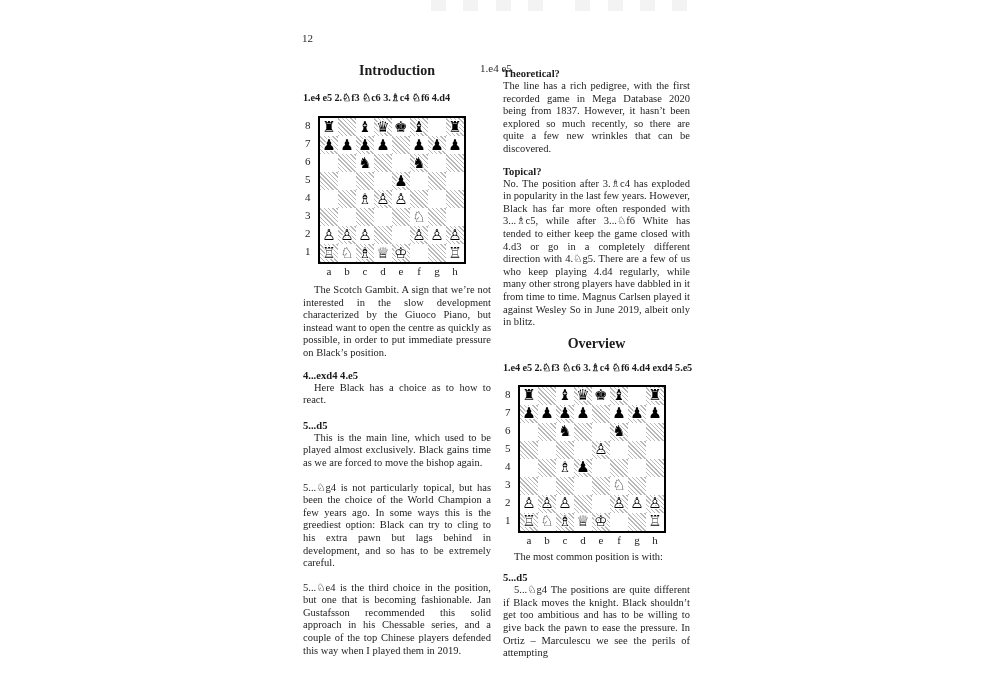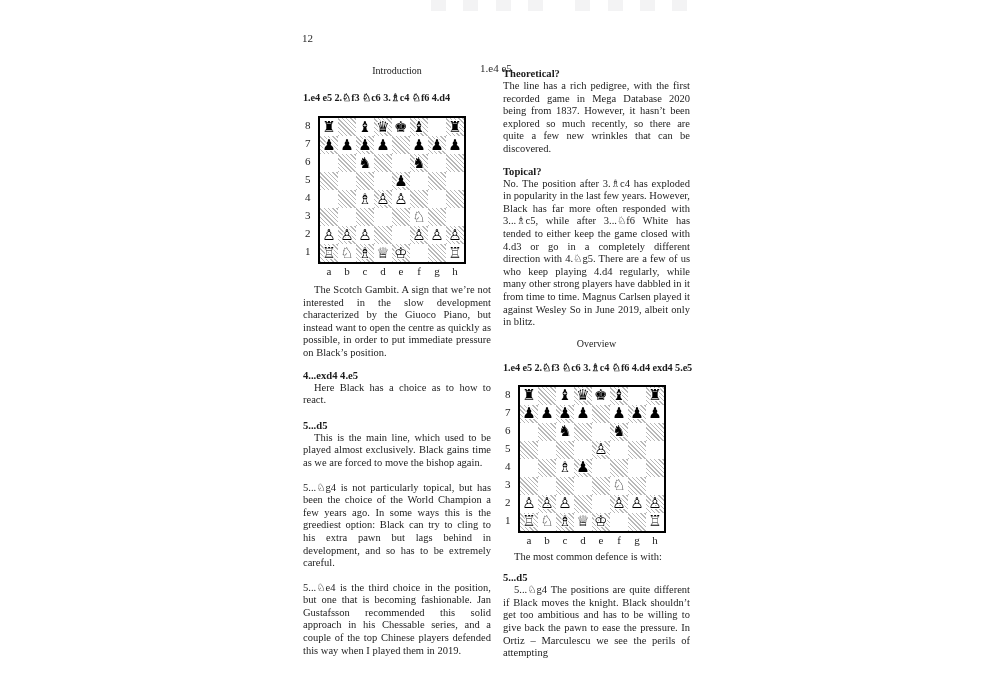--- a/index.html
+++ b/index.html
@@ -16,21 +16,21 @@
   .ghost-sq:nth-child(5){margin-left:15px;margin-right:18px;}
 
   
   .pagenum{position:absolute;left:302px;top:32px;font-size:11px;color:#2a2a2a;}
   .running-title{position:absolute;left:303px;top:32px;width:386px;text-align:center;font-size:11px;color:#2a2a2a;margin-top:30px;}
 
   .col{position:absolute;font-size:10.5px;line-height:12.6px;}
   .col-left{left:303px;top:64px;width:188px;}
   .col-right{left:503px;top:67px;width:187px;}
 
-  .section-heading{font-weight:normal;font-size:10px;line-height:14px;text-align:center;margin:0 0 13px 0;}
+  .section-heading{font-weight:bold;font-size:14px;line-height:14px;text-align:center;margin:0 0 13px 0;}
   .move-line{font-weight:bold;font-size:10.3px;line-height:13px;margin:0 0 12px 0;white-space:nowrap;letter-spacing:-0.1px;}
   .subhead{font-weight:bold;font-size:10.6px;line-height:13px;margin:0;}
   p.body{margin:0;text-align:justify;}
   .indent{text-indent:11px;}
   .mb8{margin-bottom:8px;}.mb9{margin-bottom:9px;}.mb12{margin-bottom:12px;}
 
   
   .board-wrap{margin:0 0 6px 2px;}
   .board-row{display:flex;}
   .rank-labels{display:flex;flex-direction:column;width:13px;}
@@ -392,19 +392,19 @@
           <span>b</span>
           <span>c</span>
           <span>d</span>
           <span>e</span>
           <span>f</span>
           <span>g</span>
           <span>h</span>
         </div>
       </div>
 
-    <p class="body indent">The most common defence is with:</p>
+    <p class="body indent">The most common position is with:</p>
     <div class="mb8"></div>
     <h3 class="subhead">5...d5</h3>
     <p class="body indent">5...♘g4 The positions are quite different if Black moves the knight. Black shouldn’t get too ambitious and has to be willing to give back the pawn to ease the pressure. In Ortiz – Marculescu we see the perils of attempting</p>
   </div>
 
 </div>
 
 </body></html>

